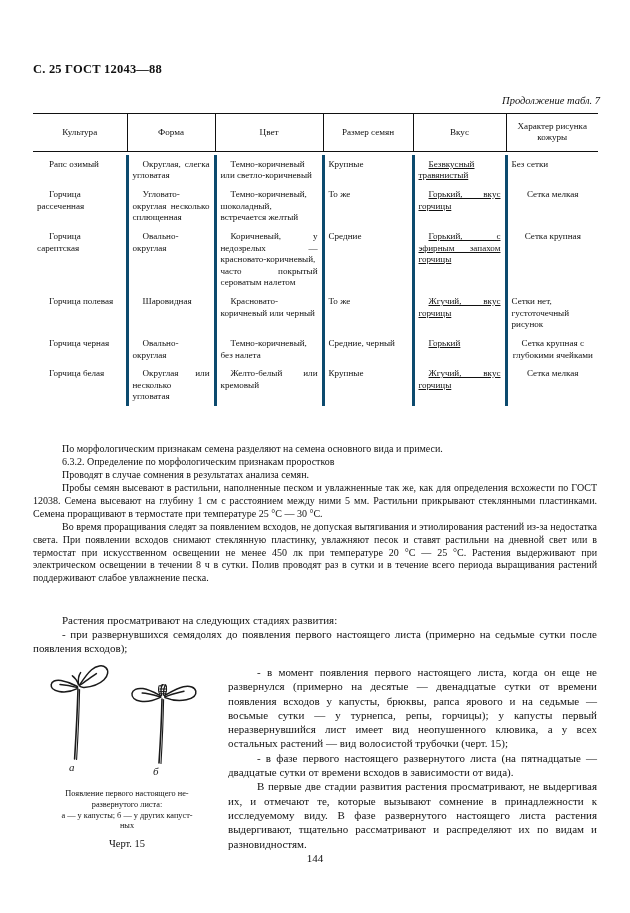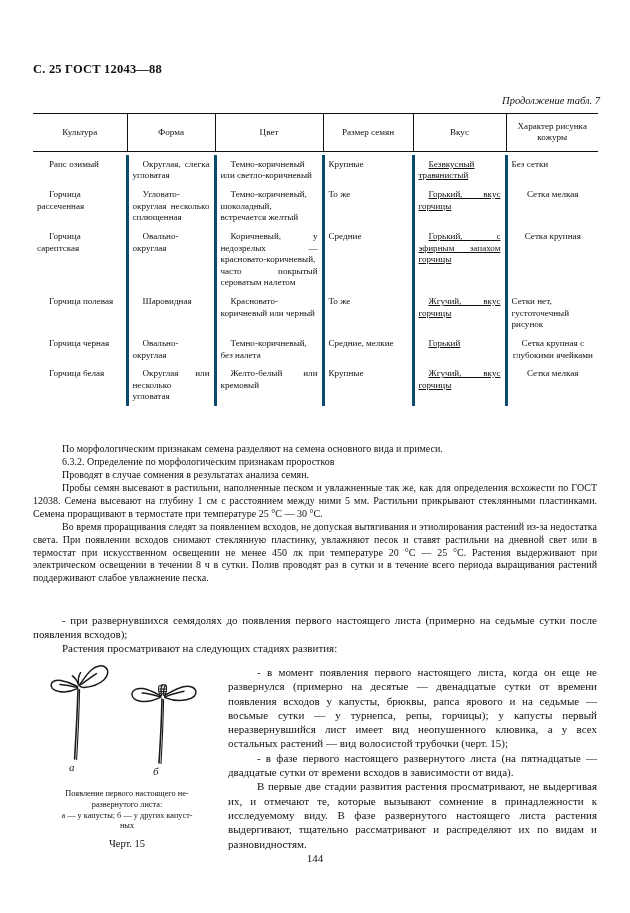--- a/index.html
+++ b/index.html
@@ -280,21 +280,21 @@
         <tr>
           <td class="cult">
               <span class="ind">Горчица черная</span>
             </td>
           <td class="form">
               <span class="ind">Овально-округлая</span>
             </td>
           <td class="color">
               <span class="ind">Темно-коричневый, без налета</span>
             </td>
-          <td class="size">Средние, мелкие</td>
+          <td class="size">Средние, черный</td>
           <td class="taste">
               <span class="ind">Горький</span>
             </td>
           <td class="pattern ctr">Сетка крупная с глубокими ячейками</td>
         </tr>
         <tr>
           <td class="cult">
               <span class="ind">Горчица белая</span>
             </td>
           <td class="form">
@@ -315,22 +315,22 @@
 
   <div class="body-text">
     <p>По морфологическим признакам семена разделяют на семена основного вида и примеси.</p>
     <p>6.3.2. Определение по морфологическим признакам проростков</p>
     <p>Проводят в случае сомнения в результатах анализа семян.</p>
     <p>Пробы семян высевают в растильни, наполненные песком и увлажненные так же, как для определения всхожести по ГОСТ 12038. Семена высевают на глубину 1 см с расстоянием между ними 5 мм. Растильни прикрывают стеклянными пластинками. Семена проращивают в термостате при температуре 25 °С — 30 °С.</p>
     <p>Во время проращивания следят за появлением всходов, не допуская вытягивания и этиолирования растений из-за недостатка света. При появлении всходов снимают стеклянную пластинку, увлажняют песок и ставят растильни на дневной свет или в термостат при искусственном освещении не менее 450 лк при температуре 20 °С — 25 °С. Растения выдерживают при электрическом освещении в течении 8 ч в сутки. Полив проводят раз в сутки и в течение всего периода выращивания растений поддерживают слабое увлажнение песка.</p>
   </div>
 
   <div class="stages">
+    <p>Растения просматривают на следующих стадиях развития:</p>
     <p>- при развернувшихся семядолях до появления первого настоящего листа (примерно на седьмые сутки после появления всходов);</p>
-    <p>Растения просматривают на следующих стадиях развития:</p>
   </div>
 
   <div class="figure">
     <div class="art">
       <svg width="188" height="133" viewBox="0 0 188 133">
         <g fill="none" stroke="#1a1a1a" stroke-width="1.5" stroke-linecap="round" stroke-linejoin="round">
 
           <path d="M45 36 C44.4 56 43.2 80 41.6 106" stroke-width="1.6"></path>
           <path d="M46.6 36.5 C46.2 56.5 45.2 80.5 43.6 106.5" stroke-width="1.1"></path>
 

